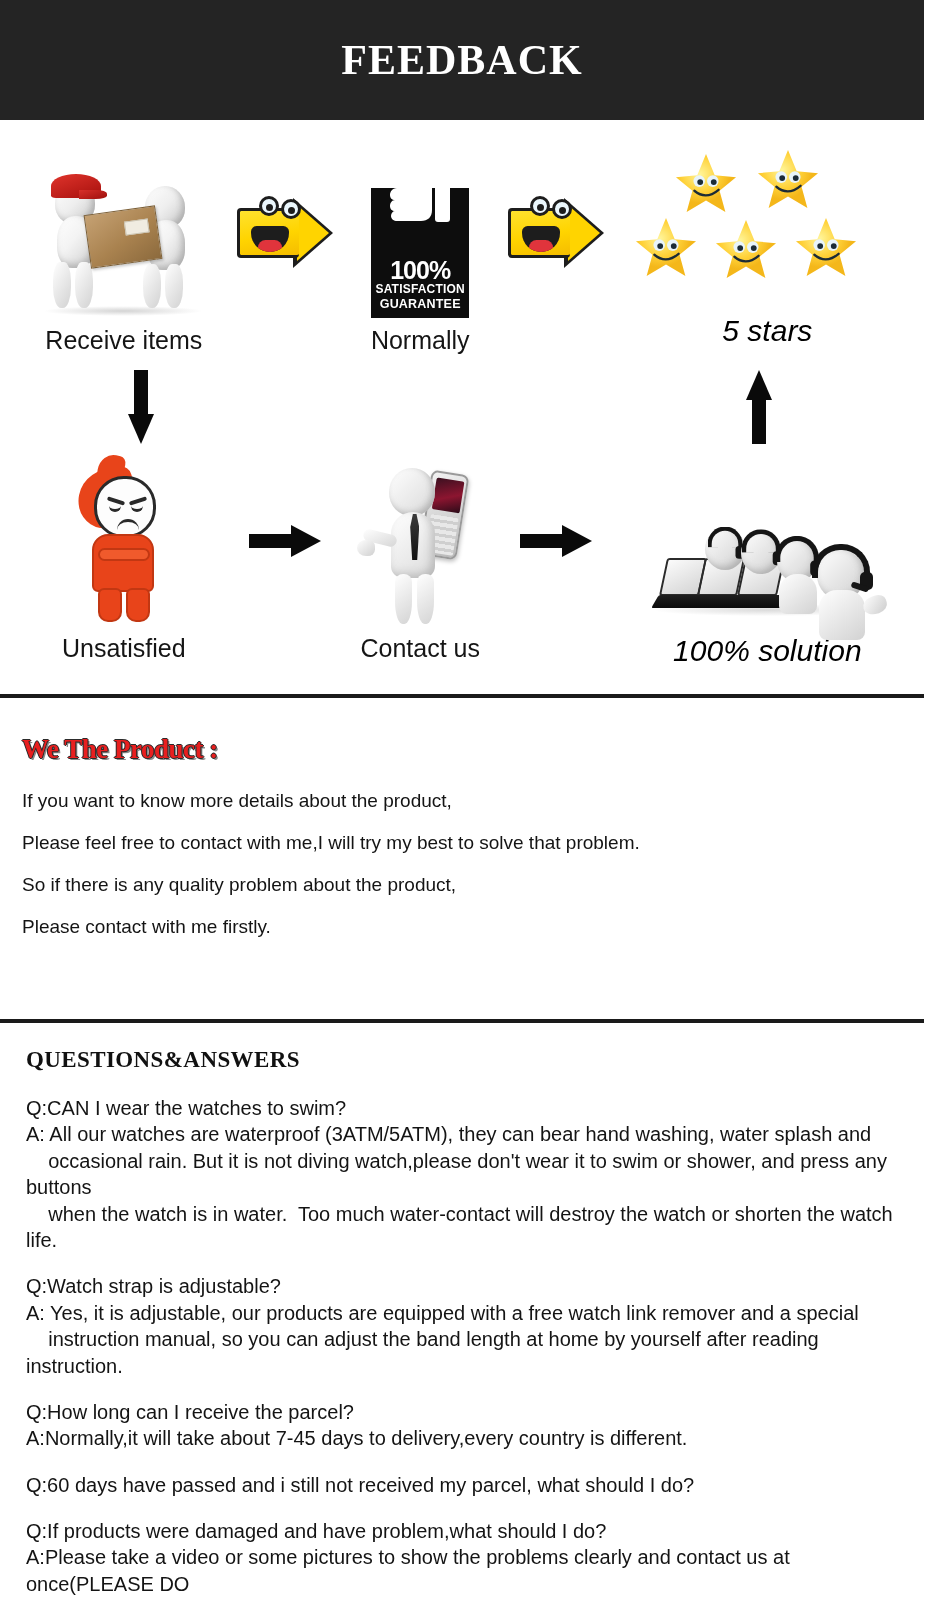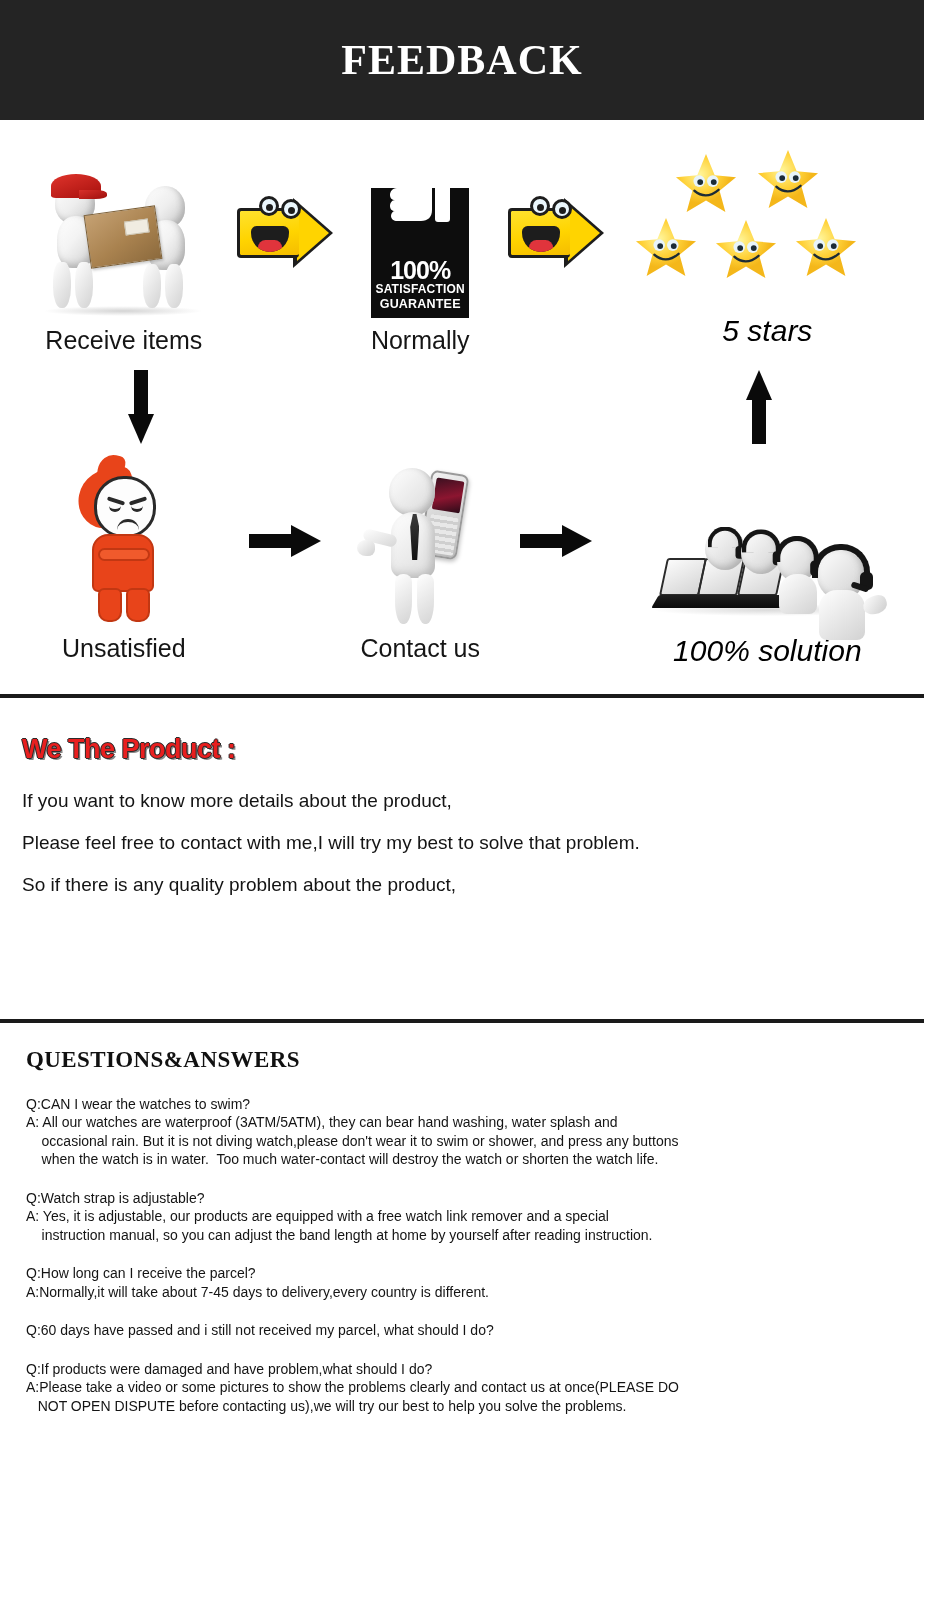--- a/index.html
+++ b/index.html
@@ -436,21 +436,21 @@
   
   .product-section {
     padding: 36px 22px 20px 22px;
     border-bottom: 4px solid #1a1a1a;
     height: 325px;
   }
   .product-title {
     font-size: 27px;
     font-weight: bold;
     color: #e81f1f;
-    font-family: Liberation Sans, sans-serif;
+    font-family: Liberation Serif, serif;
     letter-spacing: -0.5px;
     text-shadow:
        1px 0 0 #2b2b2b, -1px 0 0 #2b2b2b,
        0 1px 0 #2b2b2b, 0 -1px 0 #2b2b2b,
        2px 2px 0 rgba(40,40,40,.55);
     margin-bottom: 26px;
   }
   .product-line {
     font-size: 19px;
     color: #141414;
@@ -464,21 +464,21 @@
   .qa-title {
     font-family: "Liberation Serif", "DejaVu Serif", serif;
     font-weight: bold;
     font-size: 23px;
     color: #111111;
     letter-spacing: .4px;
     margin-bottom: 22px;
   }
   .qa-block { margin-bottom: 20px; }
   .qa-q, .qa-a {
-    font-size: 14px;
+    font-size: 20px;
     line-height: 1.32;
     color: #141414;
     font-family: "Liberation Sans", sans-serif;
     white-space: pre-wrap;
   }
   .qa-a { text-indent: 0; }
 </style>
 </head>
 <body>
 
@@ -736,20 +736,21 @@
         <div class="cell-label orange">100% solution</div>
       </div>
     </div>
   </div>
 
   <div class="product-section">
     <div class="product-title">We The Product :</div>
     <div class="product-line">If you want to know more details about the product,</div>
     <div class="product-line">Please feel free to contact with me,I will try my best to solve that problem.</div>
     <div class="product-line">So if there is any quality problem about the product,</div>
+    <div class="product-line">Please contact with me firstly.</div>
   </div>
 
   <div class="qa-section">
     <div class="qa-title">QUESTIONS&amp;ANSWERS</div>
 
     <div class="qa-block">
       <div class="qa-q">Q:CAN I wear the watches to swim?</div>
       <div class="qa-a">A: All our watches are waterproof (3ATM/5ATM), they can bear hand washing, water splash and
     occasional rain. But it is not diving watch,please don't wear it to swim or shower, and press any buttons
     when the watch is in water.  Too much water-contact will destroy the watch or shorten the watch life.</div>

